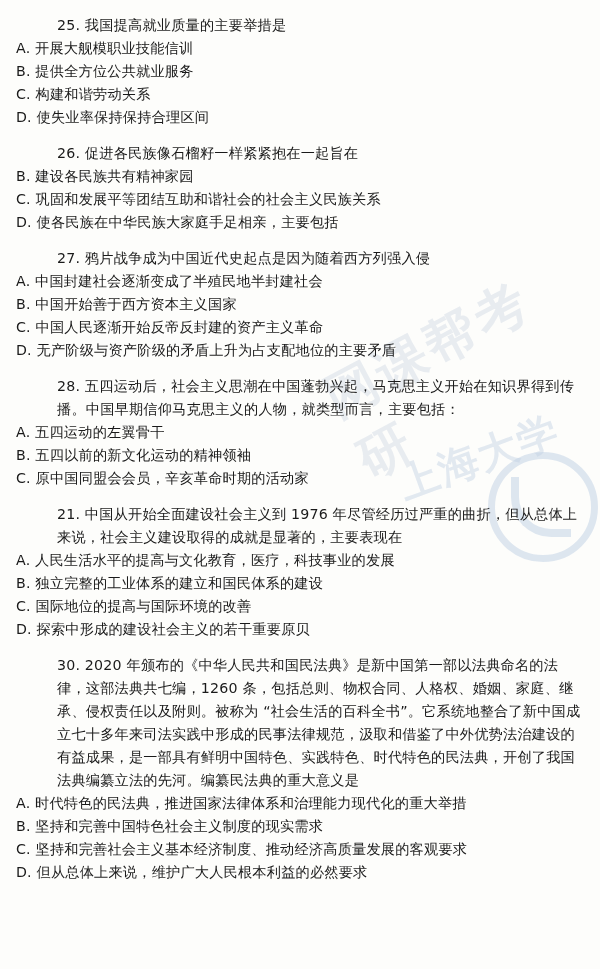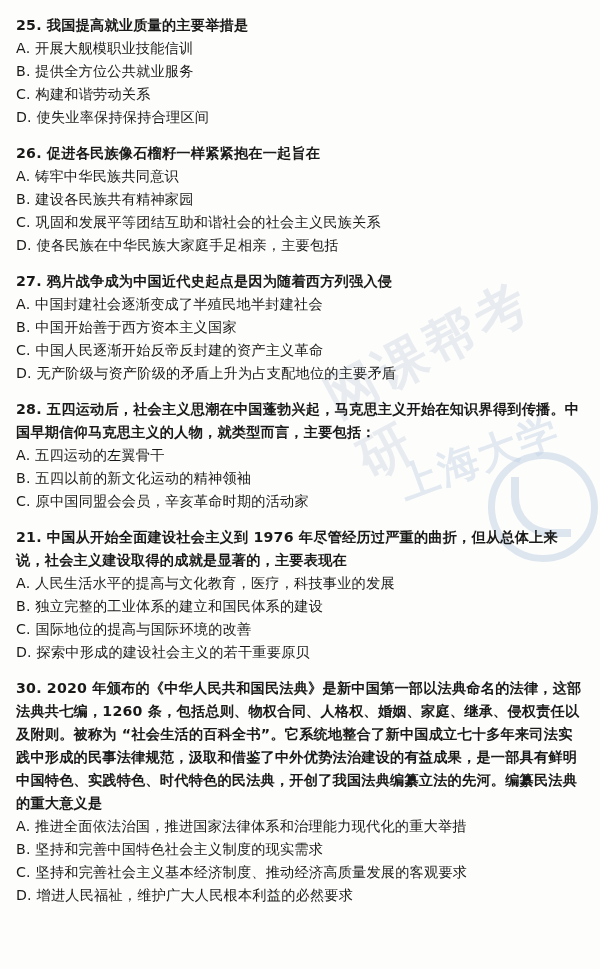--- a/index.html
+++ b/index.html
@@ -66,21 +66,22 @@
     margin-bottom: 13px;
   }
   .qstem, .opt {
     font-size: 14.2px;
     line-height: 1.62;
     letter-spacing: 0.2px;
     position: relative;
     z-index: 2;
   }
   .qstem {
-    font-weight: 700;
+    font-weight: 400;
+    margin-left: 41px;
   }
   .opt {
     white-space: pre-wrap;
   }
 </style>
 </head>
 <body>
 
 <div class="page">
 
@@ -91,21 +92,20 @@
   <div class="qblock">
     <div class="qstem">25. 我国提高就业质量的主要举措是</div>
     <div class="opt">A. 开展大舰模职业技能信训</div>
     <div class="opt">B. 提供全方位公共就业服务</div>
     <div class="opt">C. 构建和谐劳动关系</div>
     <div class="opt">D. 使失业率保持保持合理区间</div>
   </div>
 
   <div class="qblock">
     <div class="qstem">26. 促进各民族像石榴籽一样紧紧抱在一起旨在</div>
-    <div class="opt">A. 铸牢中华民族共同意识</div>
     <div class="opt">B. 建设各民族共有精神家园</div>
     <div class="opt">C. 巩固和发展平等团结互助和谐社会的社会主义民族关系</div>
     <div class="opt">D. 使各民族在中华民族大家庭手足相亲，主要包括</div>
   </div>
 
   <div class="qblock">
     <div class="qstem">27. 鸦片战争成为中国近代史起点是因为随着西方列强入侵</div>
     <div class="opt">A. 中国封建社会逐渐变成了半殖民地半封建社会</div>
     <div class="opt">B. 中国开始善于西方资本主义国家</div>
     <div class="opt">C. 中国人民逐渐开始反帝反封建的资产主义革命</div>
@@ -123,19 +123,19 @@
     <div class="qstem">21. 中国从开始全面建设社会主义到 1976 年尽管经历过严重的曲折，但从总体上来说，社会主义建设取得的成就是显著的，主要表现在</div>
     <div class="opt">A. 人民生活水平的提高与文化教育，医疗，科技事业的发展</div>
     <div class="opt">B. 独立完整的工业体系的建立和国民体系的建设</div>
     <div class="opt">C. 国际地位的提高与国际环境的改善</div>
     <div class="opt">D. 探索中形成的建设社会主义的若干重要原贝</div>
   </div>
 
   <div class="qblock">
     <div class="qstem">30. 2020 年颁布的《中华人民共和国民法典》是新中国第一部以法典命名的法律，这部法典共七编，1260 条，包括总则、物权合同、人格权、婚姻、家庭、继承、侵权责任以及附则。被称为
 “社会生活的百科全书”。它系统地整合了新中国成立七十多年来司法实践中形成的民事法律规范，汲取和借鉴了中外优势法治建设的有益成果，是一部具有鲜明中国特色、实践特色、时代特色的民法典，开创了我国法典编纂立法的先河。编纂民法典的重大意义是</div>
-    <div class="opt">A. 推进全面依法治国，推进国家法律体系和治理能力现代化的重大举措</div>
+    <div class="opt">A. 时代特色的民法典，推进国家法律体系和治理能力现代化的重大举措</div>
     <div class="opt">B. 坚持和完善中国特色社会主义制度的现实需求</div>
     <div class="opt">C. 坚持和完善社会主义基本经济制度、推动经济高质量发展的客观要求</div>
-    <div class="opt">D. 增进人民福祉，维护广大人民根本利益的必然要求</div>
+    <div class="opt">D. 但从总体上来说，维护广大人民根本利益的必然要求</div>
   </div>
 
 </div>
 
 </body></html>

